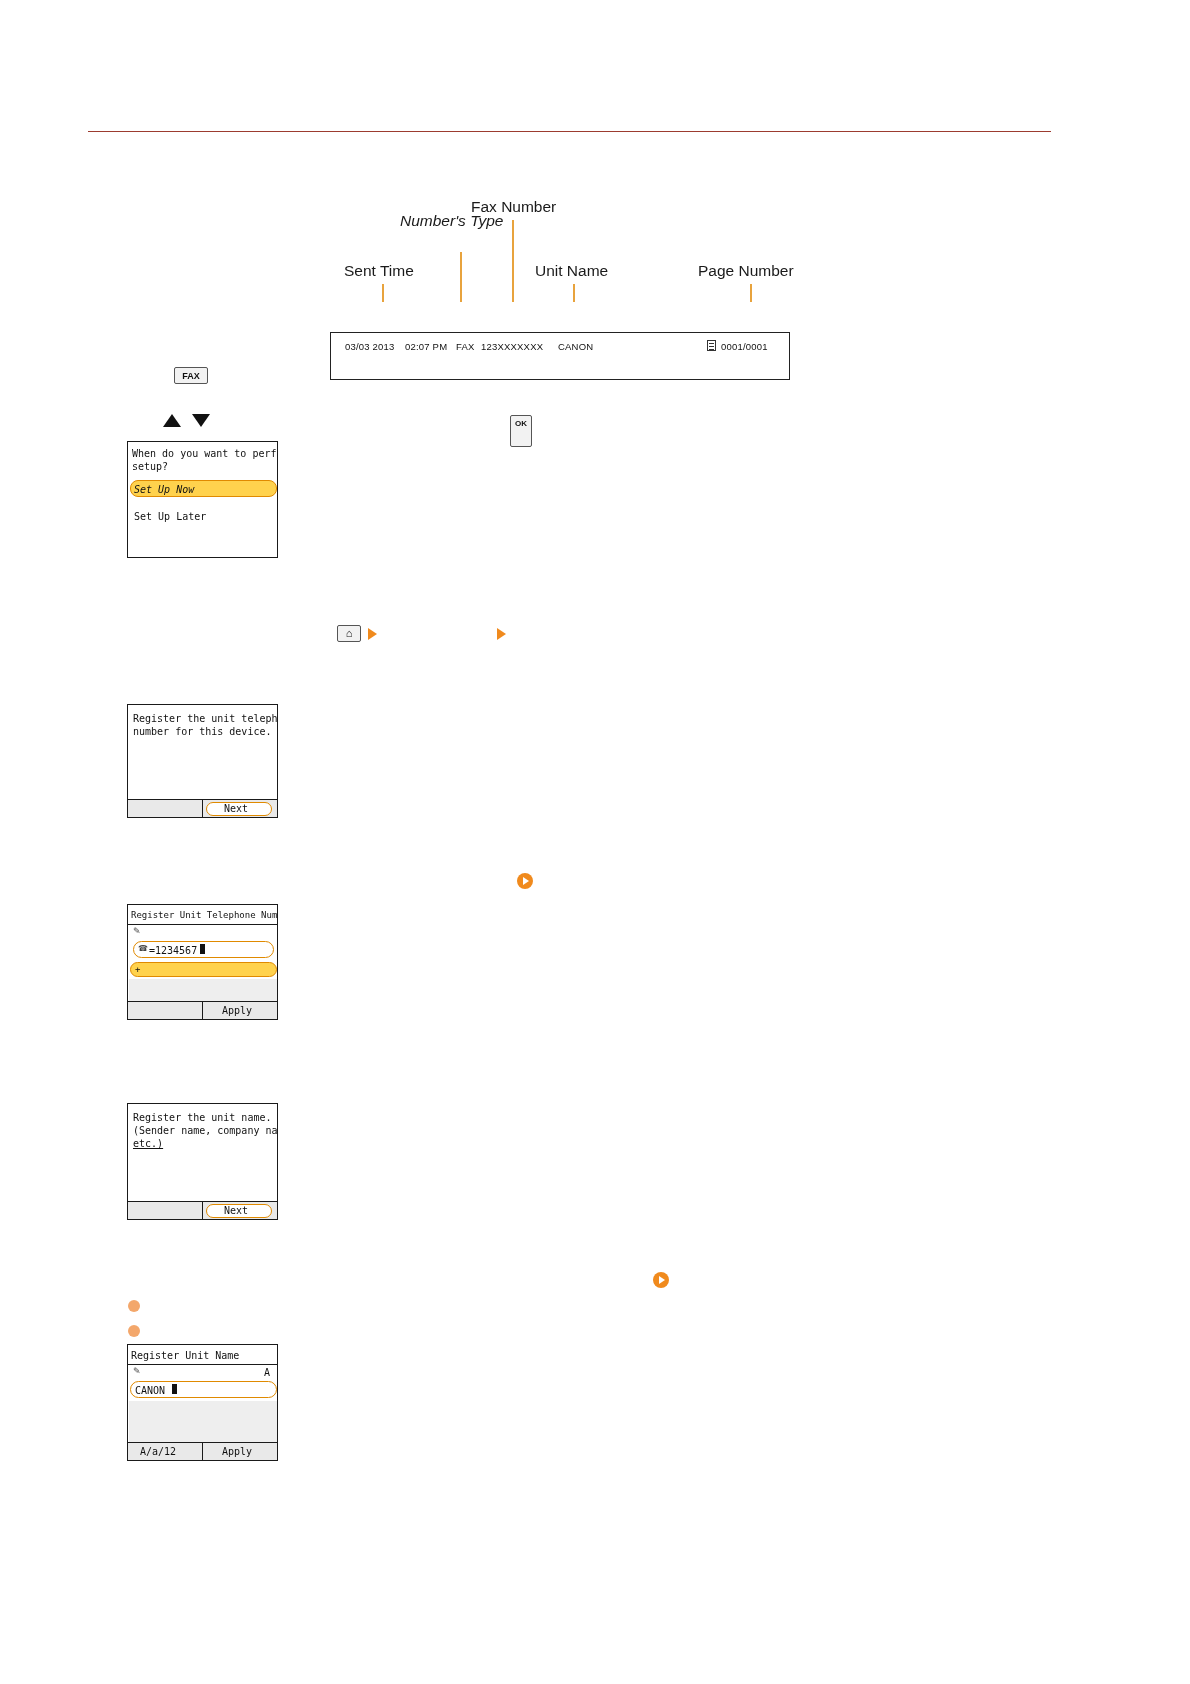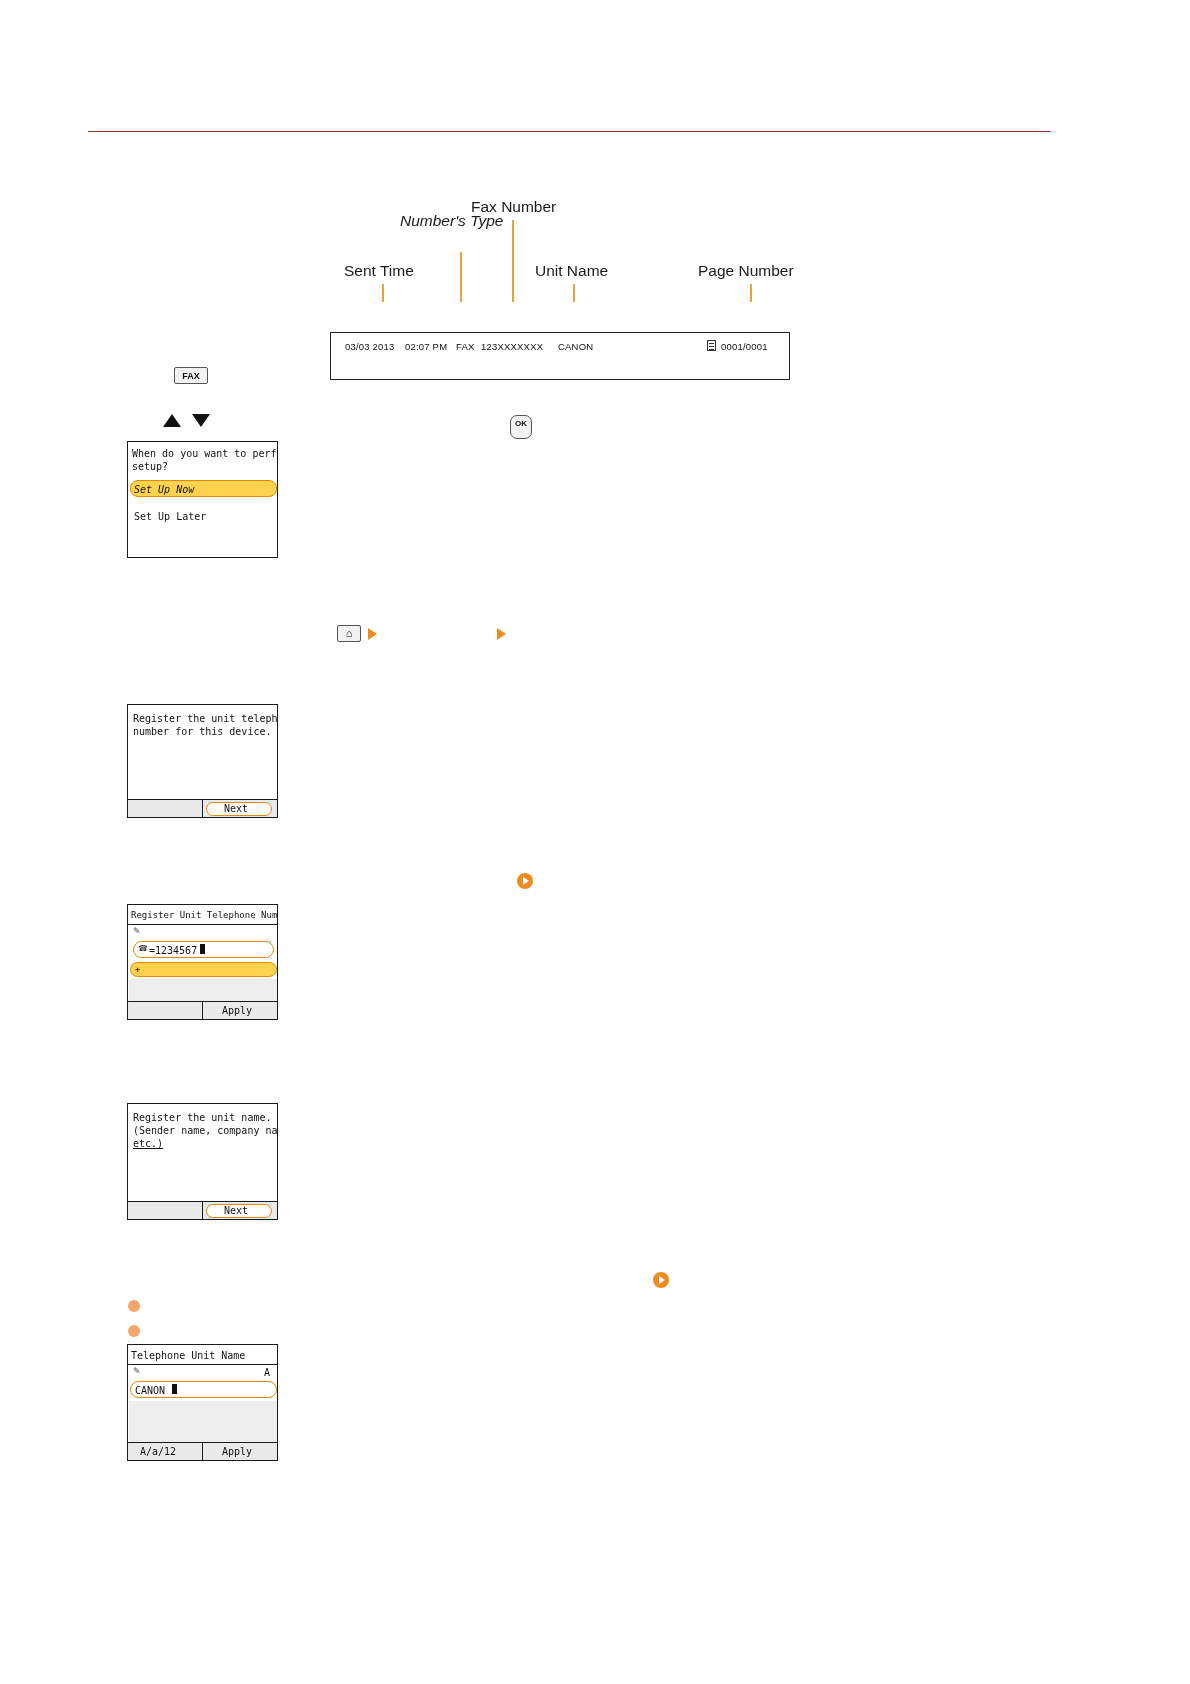--- a/index.html
+++ b/index.html
@@ -269,21 +269,21 @@
         <div class="strip-pageicon"></div>
         <div class="strip-text" style="left:390px;">0001/0001</div>
       </div>
     </div>
   </div>
 
   <div class="keybox" style="left:174px; top:367px; width:34px; height:17px; line-height:16px;">FAX</div>
 
   <div class="tri tri-up" style="left:163px; top:414px;"></div>
   <div class="tri tri-down" style="left:192px; top:414px;"></div>
-  <div class="keybox" style="left:510px; top:415px; width:22px; height:24px; line-height:15px; font-size:8px;border-radius:7px;">OK</div>
+  <div class="keybox" style="left:510px; top:415px; width:22px; height:32px; line-height:15px; font-size:8px;">OK</div>
 
   <div class="lcd" style="left:127px; top:441px; width:151px; height:117px;">
     <div class="lcd-line" style="left:4px; top:5px;">When do you want to perform fax</div>
     <div class="lcd-line" style="left:4px; top:18px;">setup?</div>
 
     <div class="lcd-sel" style="left:2px; top:38px; width:147px; height:17px;"></div>
     <div class="lcd-sel-text" style="left:6px; top:41px;">Set Up Now</div>
 
     <div class="lcd-line" style="left:6px; top:68px;">Set Up Later</div>
   </div>
@@ -334,21 +334,21 @@
     <div class="lcd-vdiv" style="left:74px; top:97px; height:19px;"></div>
     <div class="lcd-btn-hl" style="left:78px; top:100px; width:66px; height:14px;"></div>
     <div class="lcd-btn-text" style="left:96px; top:101px;">Next</div>
   </div>
 
   <div class="circle-arrow" style="left:653px; top:1272px;"></div>
   <div class="bullet-dot" style="left:128px; top:1300px;"></div>
   <div class="bullet-dot" style="left:128px; top:1325px;"></div>
 
   <div class="lcd" style="left:127px; top:1344px; width:151px; height:117px;">
-    <div class="lcd-line" style="left:3px; top:4px;">Telephone Unit Name</div>
+    <div class="lcd-line" style="left:3px; top:4px;">Register Unit Name</div>
     <div class="lcd-divider" style="left:0; top:19px; width:151px;"></div>
 
     <div class="smallicon" style="left:5px; top:21px;">✎</div>
     <div class="lcd-btn-text" style="left:136px; top:22px;">A</div>
 
     <div class="lcd-field" style="left:2px; top:36px; width:147px; height:17px;"></div>
     <div class="lcd-btn-text" style="left:7px; top:40px;">CANON</div>
     <div class="caret" style="left:44px; top:39px;"></div>
 
     <div class="lcd-gray" style="left:1px; top:56px; width:149px; height:41px;"></div>

